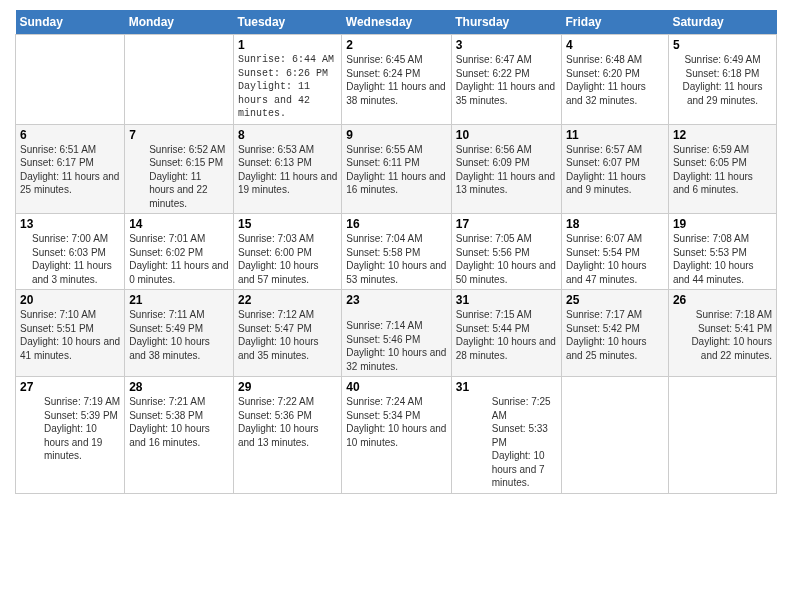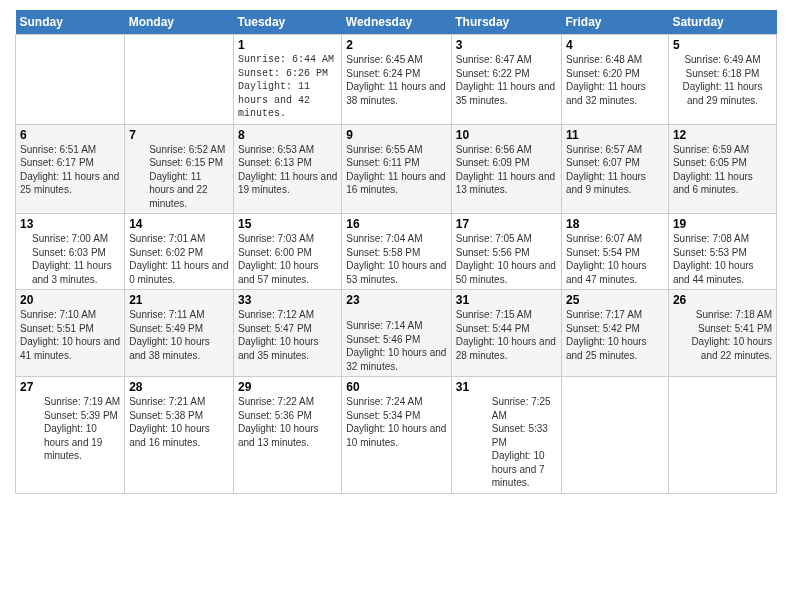--- a/index.html
+++ b/index.html
@@ -232,21 +232,21 @@
 Sunset: 5:51 PM
 Daylight: 10 hours and 41 minutes.</div>
           </td>
           <td>
             <span class="day-num">21</span>
             <div class="day-info" style="white-space: pre-line;">Sunrise: 7:11 AM
 Sunset: 5:49 PM
 Daylight: 10 hours and 38 minutes.</div>
           </td>
           <td>
-            <span class="day-num">33</span>
+            <span class="day-num">22</span>
             <div class="day-info" style="white-space: pre-line;">Sunrise: 7:12 AM
 Sunset: 5:47 PM
 Daylight: 10 hours and 35 minutes.</div>
           </td>
           <td>
             <span class="day-num">23</span>
             <div class="day-info" style="white-space: pre-line; margin-top: 12px;">Sunrise: 7:14 AM
 Sunset: 5:46 PM
 Daylight: 10 hours and 32 minutes.</div>
           </td>
@@ -282,21 +282,21 @@
 Sunset: 5:38 PM
 Daylight: 10 hours and 16 minutes.</div>
           </td>
           <td>
             <span class="day-num">29</span>
             <div class="day-info" style="white-space: pre-line;">Sunrise: 7:22 AM
 Sunset: 5:36 PM
 Daylight: 10 hours and 13 minutes.</div>
           </td>
           <td>
-            <span class="day-num">60</span>
+            <span class="day-num">40</span>
             <div class="day-info" style="white-space: pre-line;">Sunrise: 7:24 AM
 Sunset: 5:34 PM
 Daylight: 10 hours and 10 minutes.</div>
           </td>
           <td>
             <span class="day-num">31</span>
             <div class="day-info" style="white-space: pre-line; margin-left: 36px;">Sunrise: 7:25 AM
 Sunset: 5:33 PM
 Daylight: 10 hours and 7 minutes.</div>
           </td>

